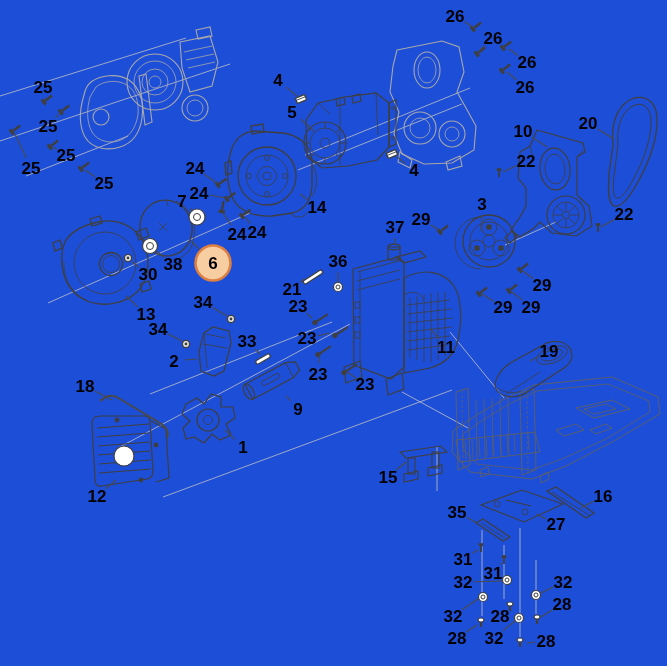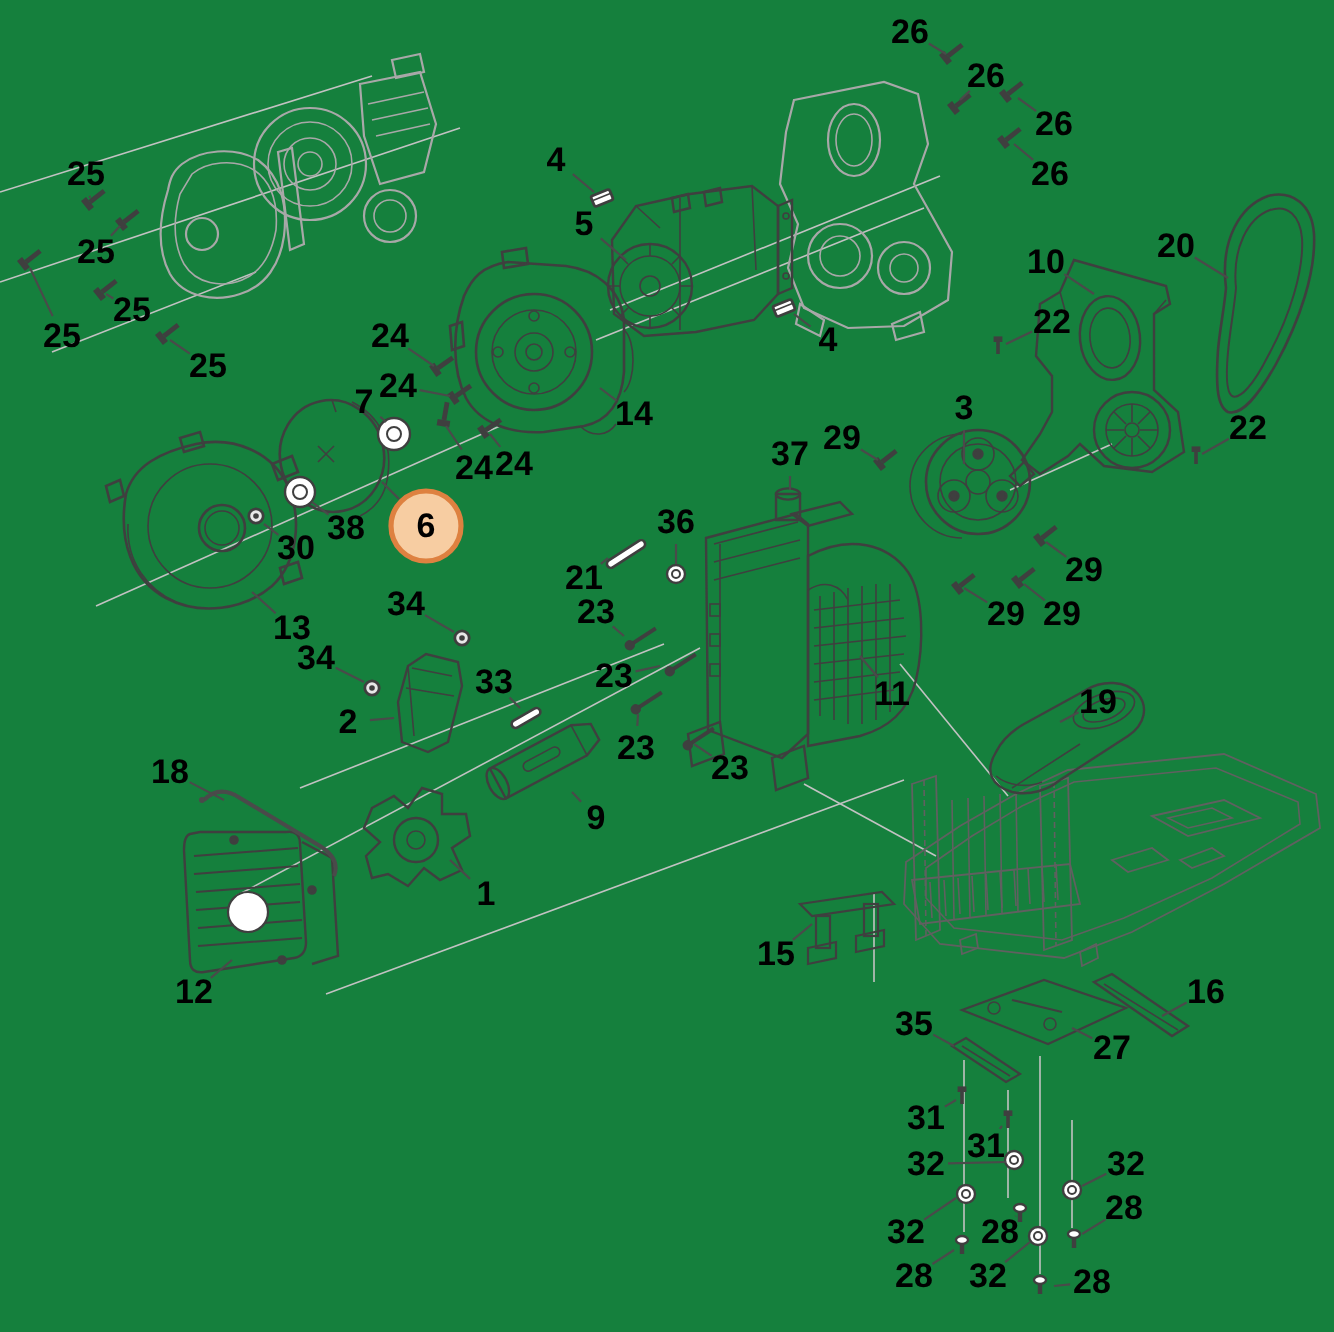--- a/index.html
+++ b/index.html
@@ -1,16 +1,16 @@
 <!DOCTYPE html>
 <html><head>
 <meta charset="utf-8">
 <style>
   html,body{margin:0;padding:0;background:#ffffff;}
-  #stage{position:relative;width:667px;height:666px;background:#15803d;overflow:hidden;}
+  #stage{position:relative;width:667px;height:666px;background:#1d4ed8;overflow:hidden;}
   svg{display:block;}
   svg text{font-family:"Liberation Sans","DejaVu Sans",sans-serif;cursor:pointer;}
   .solid{stroke:#3f3f3f;fill:none;}
   .solidf{stroke:#3f3f3f;fill:#ffffff;}
   .ghost{stroke:#a8a8a8;fill:none;}
   .basep{stroke:#606060;fill:none;}
   .thin{stroke-width:0.8;}
 </style>
 </head>
 <body>

